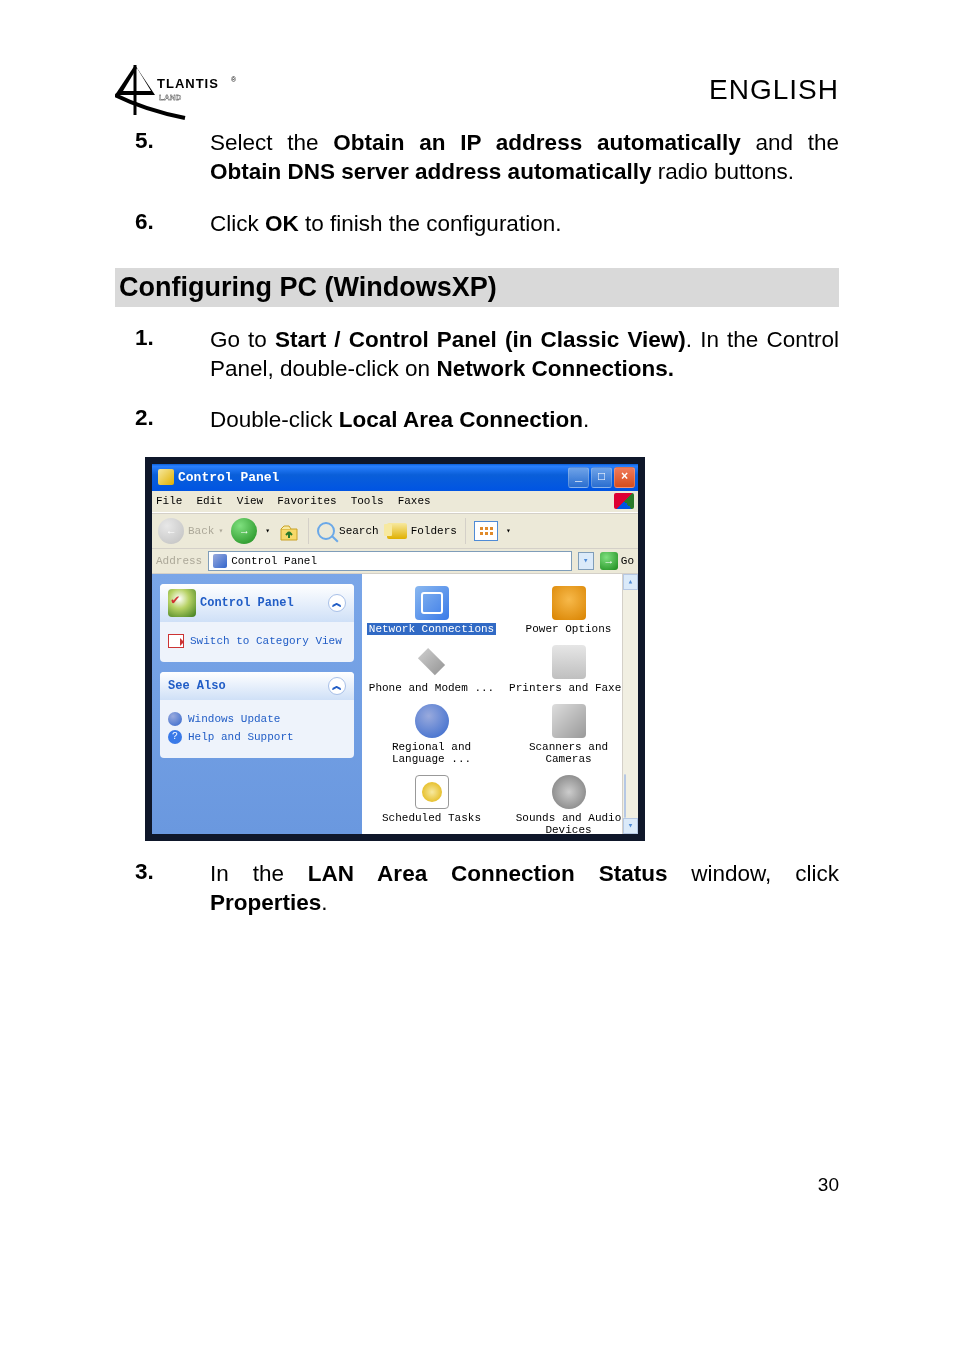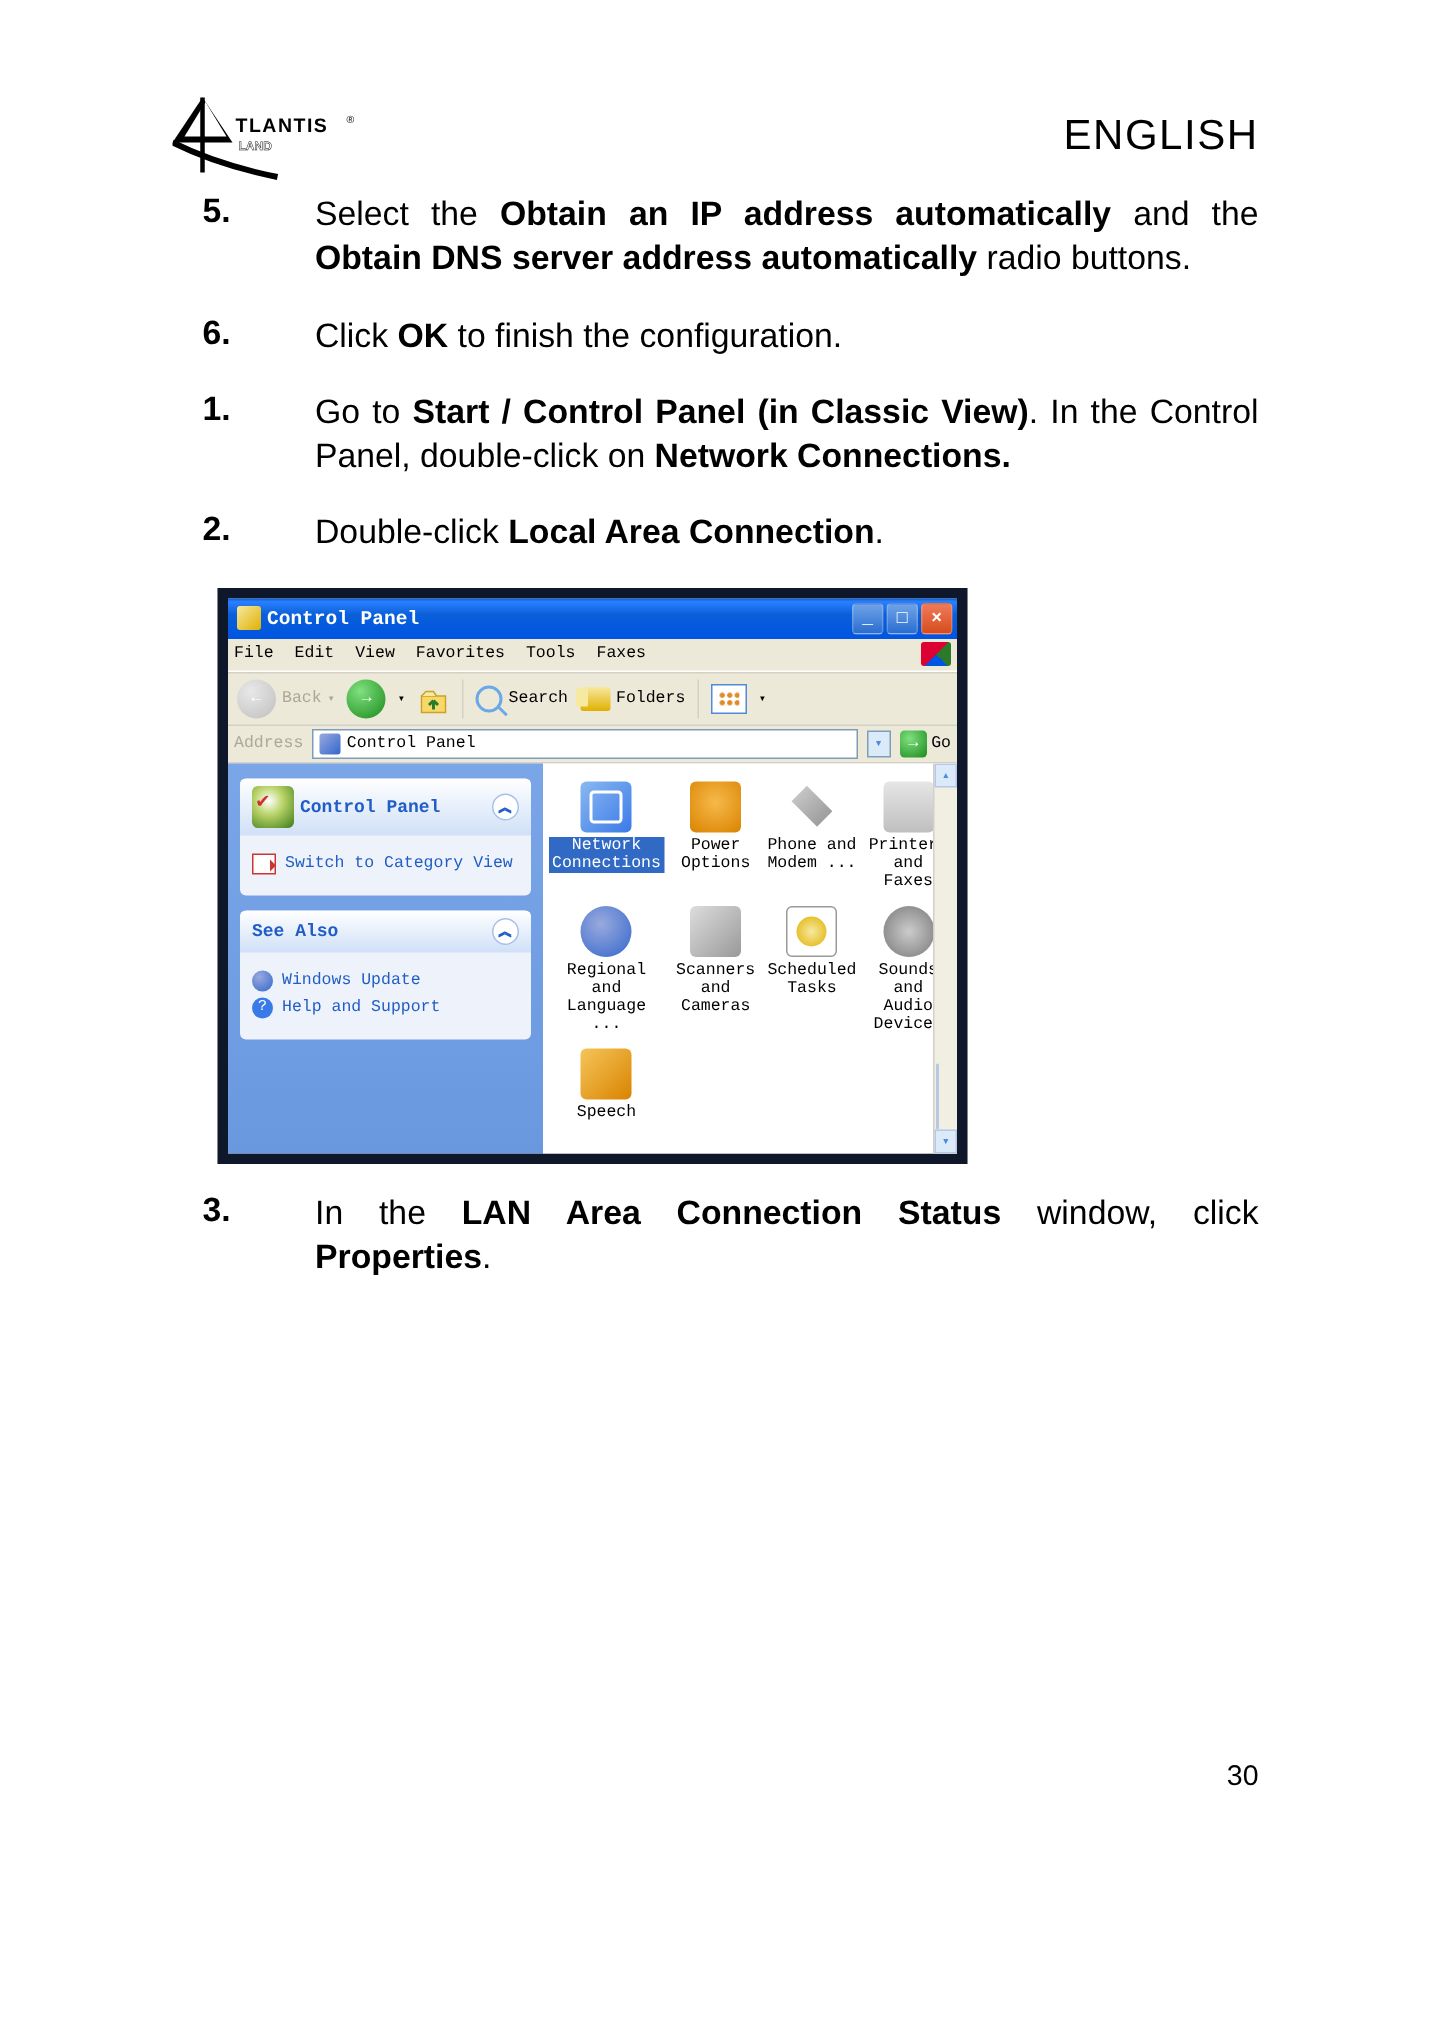--- a/index.html
+++ b/index.html
@@ -183,21 +183,21 @@
     .cp-big-icon::after{content:"✔";position:absolute;left:3px;top:2px;color:#d03030;font-size:14px;font-weight:bold;}
     .sw-icon{width:16px;height:14px;background:#fff;border:1px solid #c33;position:relative;}
     .sw-icon::after{content:"";position:absolute;right:-5px;top:3px;border:4px solid transparent;border-left-color:#c33;}
     .globe{width:14px;height:14px;border-radius:50%;background:radial-gradient(circle at 35% 30%,#9ad,#36c);}
     .help-i{width:14px;height:14px;border-radius:50%;background:#3a7ae8;color:#fff;font-size:10px;display:flex;align-items:center;justify-content:center;}
 
     .xp-main{
       flex:1; background:#fff; position:relative; overflow:hidden;
       padding:8px 2px;
     }
-    .icon-grid{ display:grid; grid-template-columns: repeat(4, 1fr); gap:2px 2px; }
+    .icon-grid{ display:grid; grid-template-columns: repeat(2, 1fr); gap:2px 2px; }
     .icon-cell{ display:flex; flex-direction:column; align-items:center; text-align:center; font-size:11px; padding:4px 2px; }
     .icon-cell.selected .lbl{ background:#316ac5; color:#fff; padding:0 2px;}
     .lbl{ margin-top:3px; line-height:1.1; }
     .ic{ width:34px; height:34px; border-radius:4px; }
     .ic-net{ background: linear-gradient(135deg,#8ab8f0,#3a7ae8); position:relative;}
     .ic-net::after{content:"";position:absolute;inset:6px;border:2px solid #fff;border-radius:3px;}
     .ic-phone{ background: linear-gradient(135deg,#d7d7d7,#8a8a8a); clip-path: polygon(10% 40%,40% 10%,90% 60%,60% 90%);}
     .ic-power{ background: radial-gradient(circle at 50% 40%,#f7b94a,#d98300);}
     .ic-printer{ background: linear-gradient(#e6e6e6,#bfbfbf);}
     .ic-region{ background: radial-gradient(circle at 40% 35%,#9ad,#36c); border-radius:50%;}
@@ -237,20 +237,21 @@
       <span>Select the </span><b>Obtain an IP address automatically</b><span> and the </span><b>Obtain DNS server address automatically</b><span> radio buttons.</span>
     </div>
   </div>
   <div class="ol-item">
     <div class="ol-num">6.</div>
     <div class="ol-body">
       <span>Click </span><b>OK</b><span> to finish the configuration.</span>
     </div>
   </div>
 
+  <h2 class="section-heading">Configuring   PC (WindowsXP)</h2>
 
   <div class="ol-item">
     <div class="ol-num">1.</div>
     <div class="ol-body">
       <span>Go to </span><b>Start / Control Panel (in Classic View)</b><span>. In the Control Panel, double-click on </span><b>Network Connections.</b>
     </div>
   </div>
   <div class="ol-item">
     <div class="ol-num">2.</div>
     <div class="ol-body">

